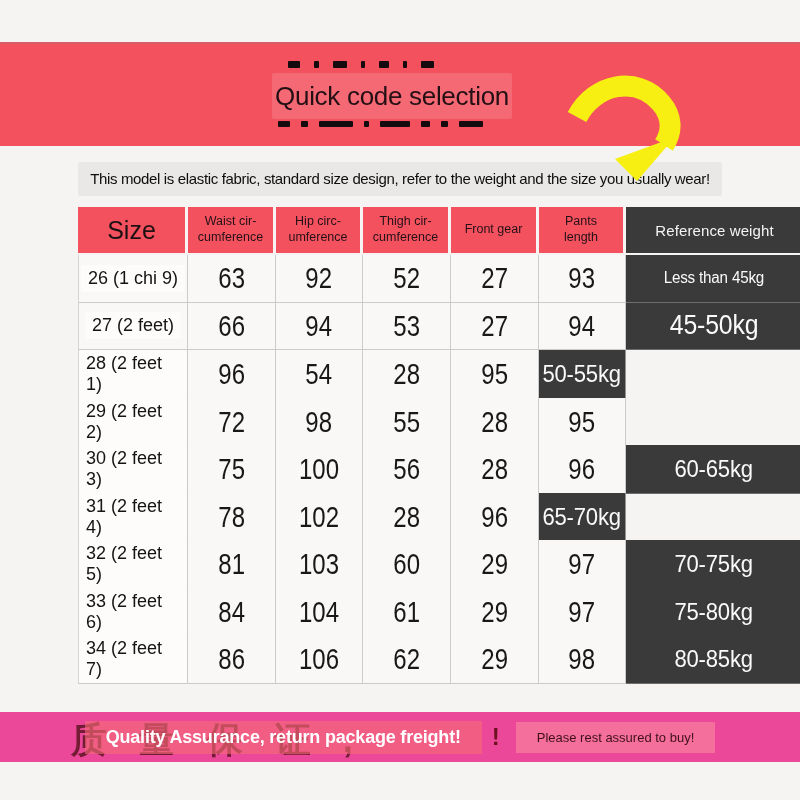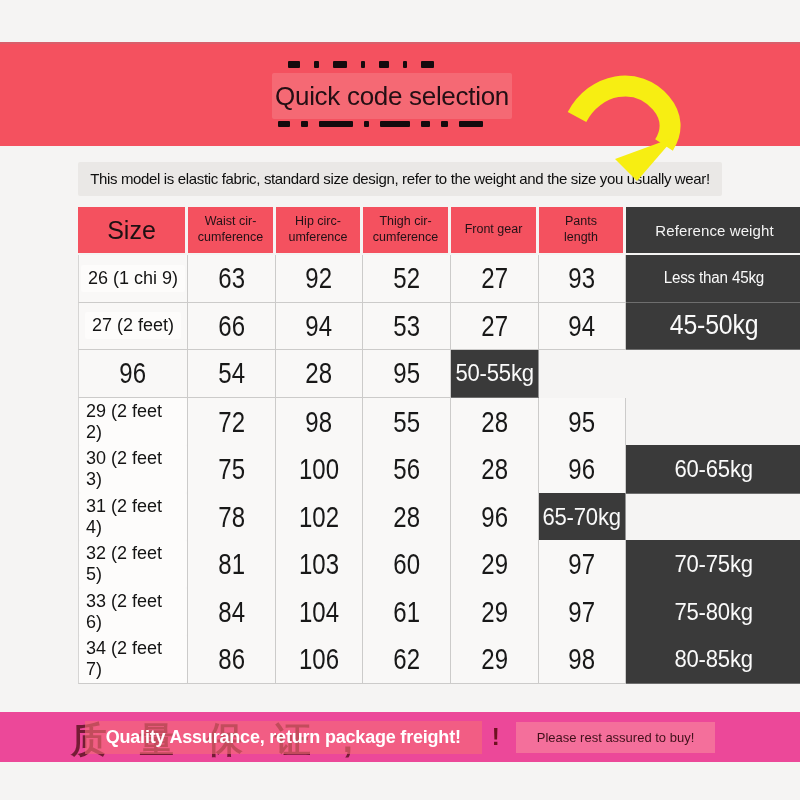--- a/index.html
+++ b/index.html
@@ -156,20 +156,23 @@
           </div>
         <div class="td">
             <span class="num">94</span>
           </div>
         <div class="td td-weight">
             <span class="wt">45-50kg</span>
           </div>
       </div>
 
       <div class="tr">
+        <div class="td td-size">
+            <span class="size-label">28 (2 feet 1)</span>
+          </div>
         <div class="td">
             <span class="num">96</span>
           </div>
         <div class="td">
             <span class="num">54</span>
           </div>
         <div class="td">
             <span class="num">28</span>
           </div>
         <div class="td">

